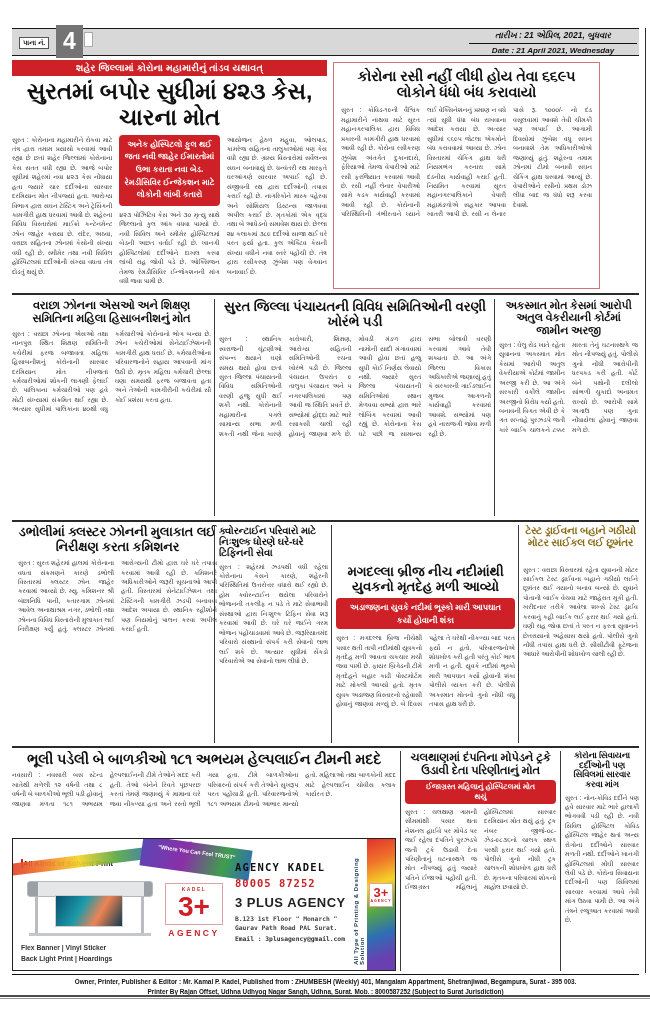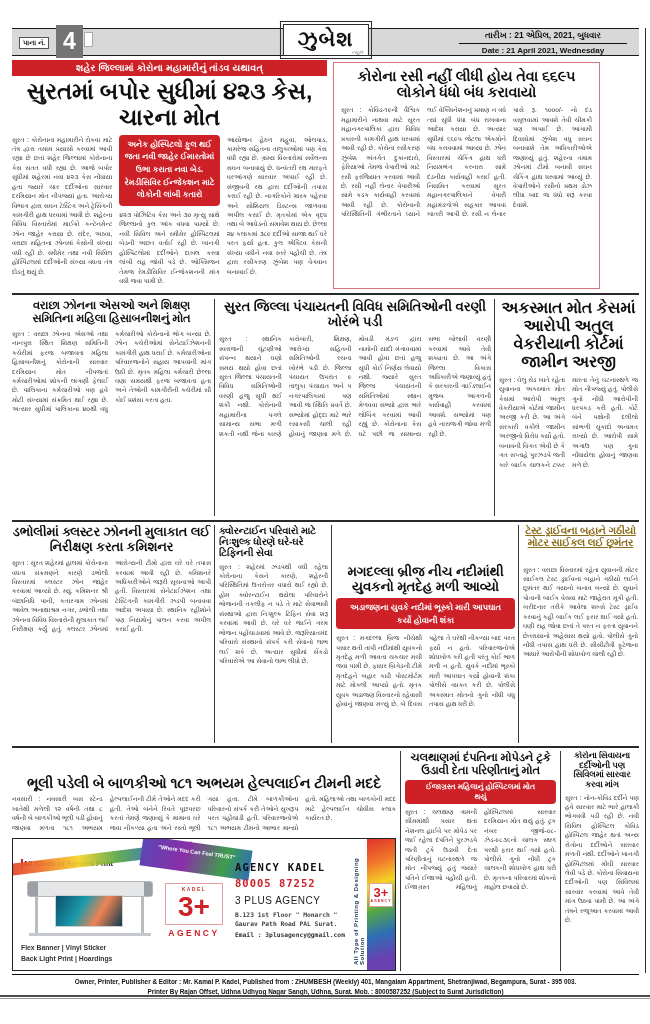--- a/index.html
+++ b/index.html
@@ -12,21 +12,21 @@
          background:#d8d8d8; border-top:1.5px solid #1a1a1a; border-bottom:1.5px solid #1a1a1a; }
   .pn-label { position:absolute; left:7px; top:8px; background:#fff; border:1px solid #555;
               font-size:7px; font-weight:bold; padding:1px 3px; color:#222; }
   .pn-num { position:absolute; left:44px; top:-4px; width:27px; height:33px; background:#747474;
             color:#fff; font-size:23px; font-weight:bold; text-align:center; line-height:33px; }
   .pn-white { position:absolute; left:72px; top:3px; width:9px; height:15px; background:#fff; border:1px solid #aaa; }
   .masthead { position:absolute; left:50%; top:-5px; transform:translateX(-50%); background:#fff;
               border:1.5px solid #2a2a2a; outline:1.5px solid #2a2a2a; outline-offset:2px;
               padding:2px 14px 4px; font-size:21px; font-weight:bold; color:#111; letter-spacing:1px; }
   .masthead-sub { position:absolute; right:4px; bottom:-1px; font-size:5px; font-weight:normal; color:#666; letter-spacing:0; }
-  .datebox { position:absolute; right:12px; top:-2px; width:168px; text-align:center; background:transparent; }
+  .datebox { position:absolute; right:2px; top:-2px; width:168px; text-align:center; background:transparent;font-style:italic; }
   .date-gu { font-size:8.5px; font-weight:bold; color:#111; padding:3px 0 2px; border-bottom:1.5px solid #111; }
   .date-en { font-size:8px; font-weight:bold; color:#111; padding-top:2px; }
 
   
   section.art { position:absolute; overflow:hidden; }
   .hl { color:#0f0f0f; text-align:center; font-weight:bold; line-height:1.12; letter-spacing:-0.2px; }
   .body-txt { font-size:6.3px; line-height:1.5; text-align:justify; color:#262626; overflow:hidden; }
   .cols2 { column-count:2; column-gap:7px; }
   .cols3 { column-count:3; column-gap:7px; }
   .cols4 { column-count:4; column-gap:7px; }
@@ -53,43 +53,43 @@
   
   .varachha { left:12px; top:299px; width:199px; height:217px; }
   .varachha .hl { font-size:11.5px; margin-bottom:4px; }
   .varachha .body-txt { height:178px; }
   .vr-b1 { left:214px; top:299px; height:217px; }
   .panchayat { left:219px; top:299px; width:272px; height:217px; }
   .panchayat .hl { font-size:13.5px; margin-bottom:5px; }
   .panchayat .body-txt { height:188px; }
   .vr-b2 { left:494px; top:299px; height:217px; }
   .bail { left:499px; top:299px; width:139px; height:217px; }
-  .bail .hl { font-size:16px; margin-bottom:4px;text-align:center; }
+  .bail .hl { font-size:11px; margin-bottom:4px;text-align:center; }
   .bail .body-txt { height:180px; }
 
   
-  .dabholi { left:12px; top:525px; width:199px; height:218px; }
+  .dabholi { left:18px; top:525px; width:199px; height:218px; }
   .dabholi .hl { font-size:13px; margin-bottom:4px; }
   .dabholi .body-txt { height:178px; }
   .vr-c1 { left:214px; top:525px; height:218px; }
   .tiffin { left:219px; top:525px; width:109px; height:218px; }
   .tiffin .hl { font-size:10px; text-align:left; margin-bottom:3px; }
   .tiffin .body-txt { height:172px; }
   .vr-c2 { left:331px; top:525px; height:218px; }
   .magdalla { left:336px; top:525px; width:179px; height:218px; }
   .magdalla .hl { font-size:13.5px; margin-bottom:4px;margin-top:39px; }
   .magdalla .redbox { font-size:8.3px; line-height:1.5; padding:3px 10px; margin-bottom:4px; }
   .magdalla .body-txt { height:140px; }
   .vr-c3 { left:518px; top:525px; height:218px; }
   .bike { left:523px; top:525px; width:115px; height:218px; }
-  .bike .hl { font-size:10.5px; color:#8a6d1a; margin-bottom:16px;text-decoration:underline; }
+  .bike .hl { font-size:10.5px; color:#8a6d1a; margin-bottom:16px; }
   .bike .body-txt { height:170px; }
 
   
-  .helpline { left:12px; top:775px; width:384px; height:82px; }
+  .helpline { left:12px; top:751px; width:384px; height:82px; }
   .helpline .hl { font-size:14.5px; margin-bottom:3px; white-space:nowrap; }
   .helpline .body-txt { height:56px; }
   .vr-d1 { left:400px; top:751px; height:220px; }
   .chalthan { left:405px; top:751px; width:151px; height:220px; }
   .chalthan .hl { font-size:11.5px; margin-bottom:3px; }
   .chalthan .redbox { font-size:7.6px; padding:2px 15px; margin-bottom:3px; }
   .chalthan .body-txt { height:158px; }
   .vr-d2 { left:560px; top:751px; height:220px; }
   .civil { left:565px; top:751px; width:74px; height:220px; }
   .civil .hl { font-size:8.6px; margin-bottom:3px; }
@@ -114,21 +114,21 @@
   .printer-base { position:absolute; left:2px; top:52px; width:122px; height:3px; background:#c4c7cb; }
   .ad-services { position:absolute; left:8px; top:104px; font-size:6.8px; font-weight:bold; color:#333; line-height:1.6; }
   .logo { position:absolute; left:152px; top:44px; width:58px; text-align:center; }
   .logo-frame { border:1px solid #e0a0a4; padding:2px 4px 3px; }
   .logo-kadel { color:#c0392b; font-size:5px; letter-spacing:1.5px; font-weight:bold; }
   .logo-3p { color:#cd2027; font-size:28px; font-weight:bold; line-height:1.05; }
   .logo-agency { color:#cd2027; font-size:8.5px; letter-spacing:2.5px; font-weight:bold; margin-top:3px; }
   .ad-contact { position:absolute; left:222px; top:22px; width:124px; font-family:"DejaVu Sans Mono", monospace; }
   .ad-name { font-size:10.5px; font-weight:bold; letter-spacing:1.2px; color:#111; }
   .ad-phone { font-size:10.5px; font-weight:bold; letter-spacing:1px; color:#cd2027; margin-top:4px; }
-  .ad-agency { font-size:10px; font-weight:normal; letter-spacing:0.5px; color:#222; margin-top:6px; font-family:"Liberation Sans",sans-serif; }
+  .ad-agency { font-size:13px; font-weight:bold; letter-spacing:0.5px; color:#222; margin-top:6px; font-family:"Liberation Sans",sans-serif; }
   .ad-addr { font-size:6.3px; font-weight:bold; color:#444; margin-top:4px; line-height:1.5; }
   .ad-email { font-size:6.3px; font-weight:bold; color:#333; margin-top:2px; }
   .ad-vert { position:absolute; right:30px; top:8px; height:118px; writing-mode:vertical-rl; transform:rotate(180deg);
              font-size:6px; font-weight:bold; color:#16324f; letter-spacing:0.5px; }
   .ad-strip { position:absolute; right:0; top:0; width:28px; height:133px;
               background:linear-gradient(160deg,#e0332c 0%,#f0742a 18%,#f5d327 34%,#57a744 52%,#2d6fb5 70%,#6a3fb0 88%); }
   .ad-strip-logo { position:absolute; right:2px; top:44px; width:24px; background:#fff; text-align:center;
                    padding:2px 0 3px; border:1px solid #e0a0a4; }
   .ad-strip-3p { color:#cd2027; font-size:13px; font-weight:bold; line-height:1; }
   .ad-strip-ag { color:#cd2027; font-size:3.5px; letter-spacing:1px; font-weight:bold; }
@@ -142,24 +142,20 @@
 </style>
 </head>
 <body>
 
 <div class="page">
 
   <div class="hdr">
     <span class="pn-label">પાના નં.</span>
     <span class="pn-num">4</span>
     <span class="pn-white"></span>
-    <div class="masthead">
-      <span>ઝુબેશ</span>
-      <span class="masthead-sub">ન્યૂઝ</span>
-    </div>
     <div class="datebox">
       <div class="date-gu">તારીખ : 21 એપ્રિલ, 2021, બુધવાર</div>
       <div class="date-en">Date : 21 April 2021, Wednesday</div>
     </div>
   </div>
 
   <section class="art lead">
     <div class="kicker">શહેર જિલ્લામાં કોરોના મહામારીનું તાંડવ યથાવત્</div>
     <h1 class="hl lead-hl">સુરતમાં બપોર સુધીમાં ૪૨૩ કેસ, ચારના મોત</h1>
     <div class="lead-body">

